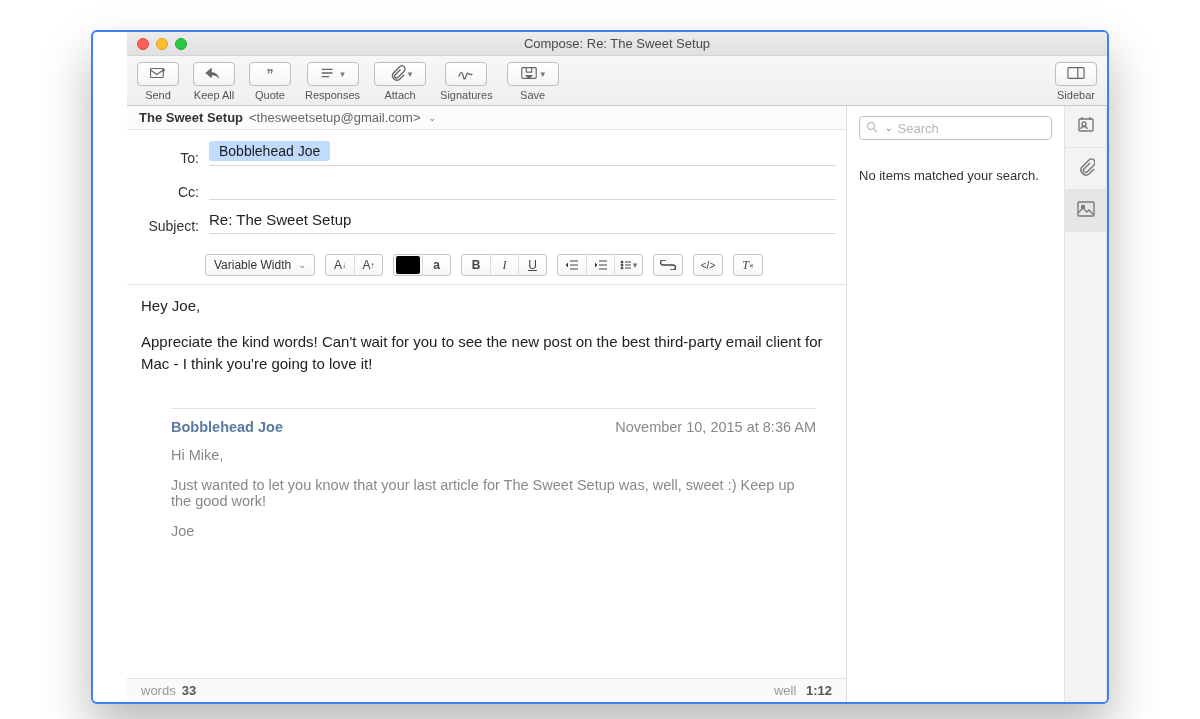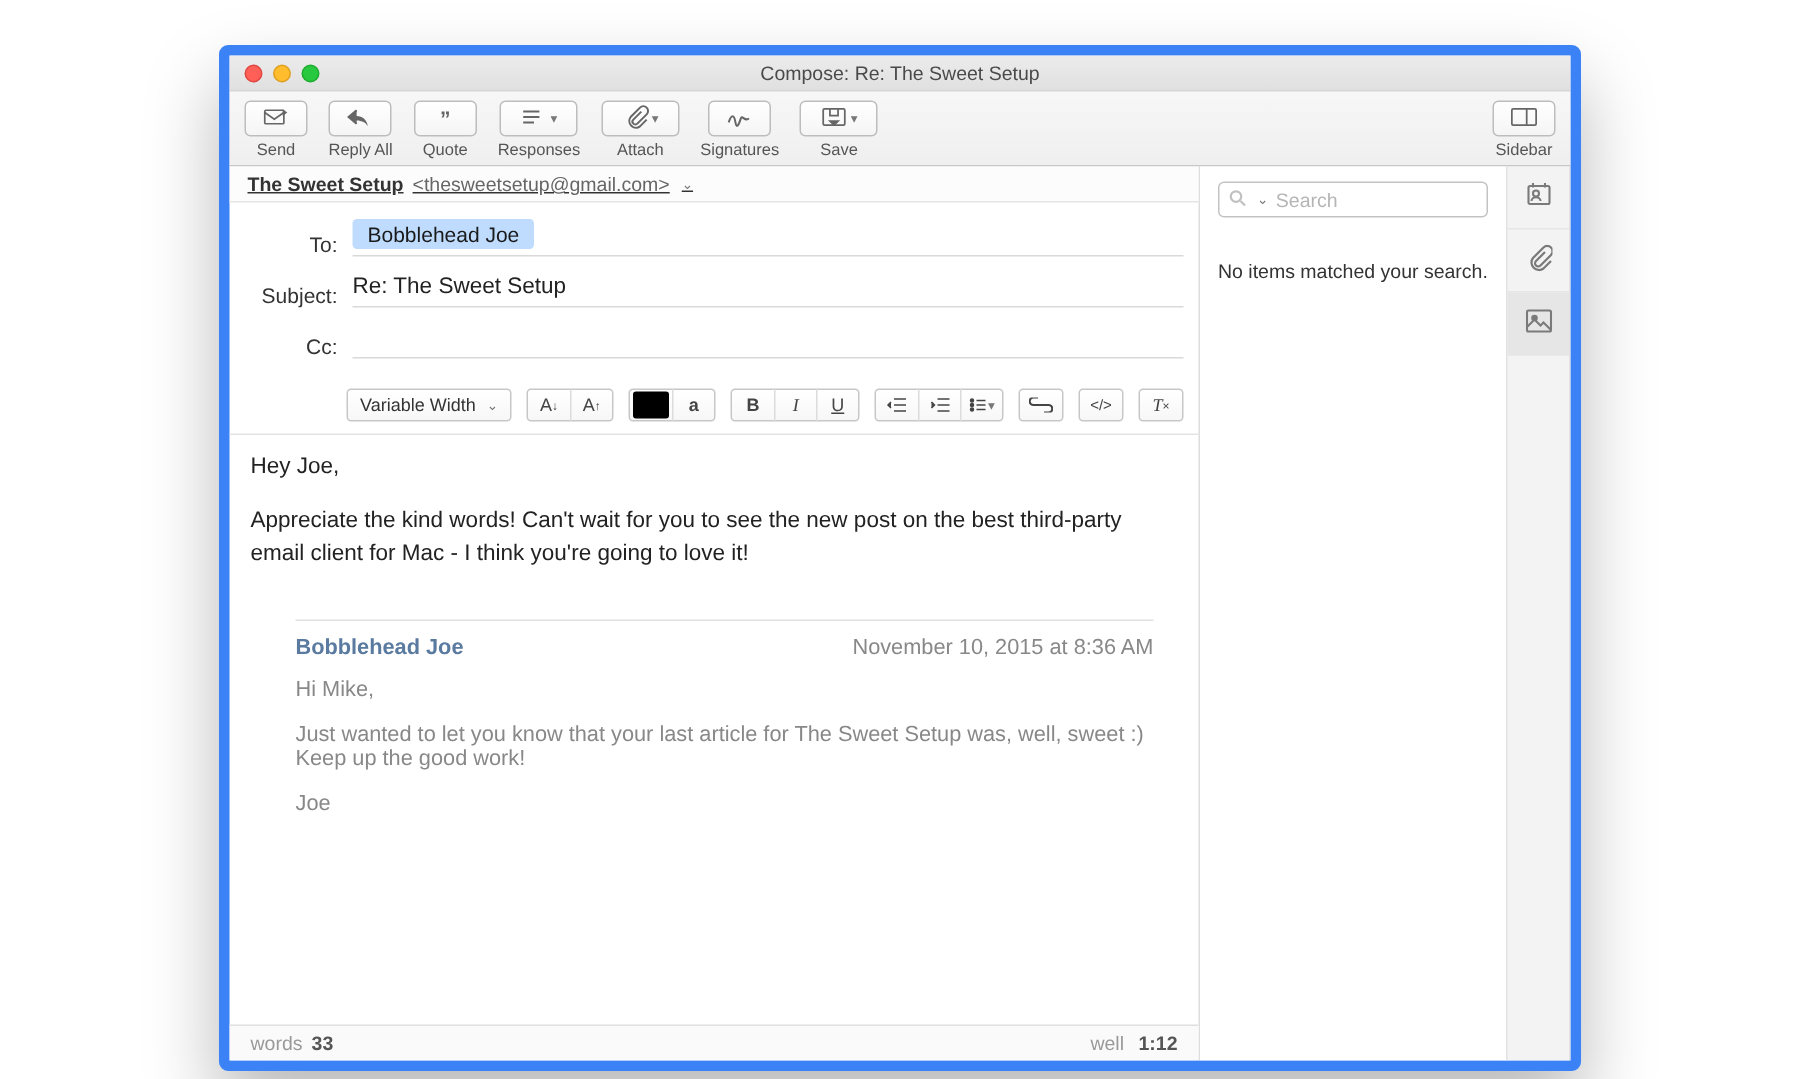--- a/index.html
+++ b/index.html
@@ -6,27 +6,28 @@
   body {
     font-family: -apple-system, "Helvetica Neue", Helvetica, Arial, sans-serif;
     background: #fff;
     display: flex;
     justify-content: center;
     align-items: flex-start;
     padding: 30px 0;
     color: #333;
   }
   .window {
-    width: 908px;
-    border: 7px solid #3b82f6;
+    width: 1018px;
+    border: 2px solid #3b82f6;
     border-radius: 6px;
     box-shadow: 0 25px 50px rgba(0,0,0,0.28);
     background: #fff;
     overflow: hidden;
     font-size: 13px;
+    padding-left: 34px;
   }
   .titlebar {
     height: 24px;
     background: linear-gradient(#ececec,#e0e0e0);
     border-bottom: 1px solid #d4d4d4;
     display: flex;
     align-items: center;
     position: relative;
   }
   .traffic { display: flex; gap: 7px; padding-left: 10px; }
@@ -49,21 +50,21 @@
     display:flex; align-items:center; justify-content:center;
     color:#666;
   }
   .tb-ico.wide{ width:52px;}
   .tb-ico svg{width:18px;height:16px;}
   .chev{font-size:9px;color:#777;margin-left:2px;}
   .body-area{display:flex; height:596px;}
   .compose{flex:1; display:flex; flex-direction:column; border-right:1px solid #ddd;}
   .from-row{
     padding:4px 12px; font-size:13px; border-bottom:1px solid #e6e6e6;
-    background:#fcfcfc; display:flex; align-items:center; gap:6px;text-decoration:underline;
+    background:#fcfcfc; display:flex; align-items:center; gap:6px;
   }
   .from-row .name{font-weight:600;}
   .from-row .addr{color:#666;}
   .hdr-rows{padding: 6px 0 10px;}
   .hdr-row{display:flex; align-items:flex-end; padding:4px 10px;}
   .hdr-label{width:62px; text-align:right; font-size:14px; color:#333; margin-right:10px;}
   .hdr-field{flex:1; border-bottom:1px solid #d9d9d9; min-height:26px; display:flex; align-items:center; padding-bottom:3px;}
   .token{background:#bfdcff; color:#1a1a1a; padding:2px 10px; border-radius:3px; font-size:14px;}
   .subj-val{font-size:15px; color:#222;}
   .fmt-bar{
@@ -130,21 +131,21 @@
           </div>
         <span>Send</span>
       </div>
       <div class="tb-btn">
         <div class="tb-ico">
             <span><svg viewBox="0 0 24 16" fill="currentColor">
                 <path d="M9 2L2 8l7 6V11c5 0 8 2 10 5-1-6-5-9-10-9V2z"></path>
                 <path d="M6 2L-1 8l7 6" fill="none" stroke="currentColor" stroke-width="2" transform="translate(3,0)"></path>
               </svg></span>
           </div>
-        <span>Reply All</span>
+        <span>Keep All</span>
       </div>
       <div class="tb-btn">
         <div class="tb-ico">
             <span style="font-weight:700;font-size:14px;">”</span>
           </div>
         <span>Quote</span>
       </div>
       <div class="tb-btn">
         <div class="tb-ico wide">
             <span><svg viewBox="0 0 20 16" stroke="currentColor" fill="none" stroke-width="1.5">
@@ -208,28 +209,28 @@
       </div>
 
       <div class="hdr-rows">
         <div class="hdr-row">
           <div class="hdr-label">To:</div>
           <div class="hdr-field">
             <span class="token">Bobblehead Joe</span>
           </div>
         </div>
         <div class="hdr-row">
+          <div class="hdr-label">Cc:</div>
+          <div class="hdr-field"></div>
+        </div>
+        <div class="hdr-row">
           <div class="hdr-label">Subject:</div>
           <div class="hdr-field">
             <span class="subj-val">Re: The Sweet Setup</span>
           </div>
-        </div>
-        <div class="hdr-row">
-          <div class="hdr-label">Cc:</div>
-          <div class="hdr-field"></div>
         </div>
       </div>
 
       <div class="fmt-bar">
         <div class="ctrl sel">
           <span>Variable Width</span>
           <span class="chev">⌄</span>
         </div>
         <div class="ctrl grp">
           <div class="cell">A<span style="font-size:8px">↓</span></div>

